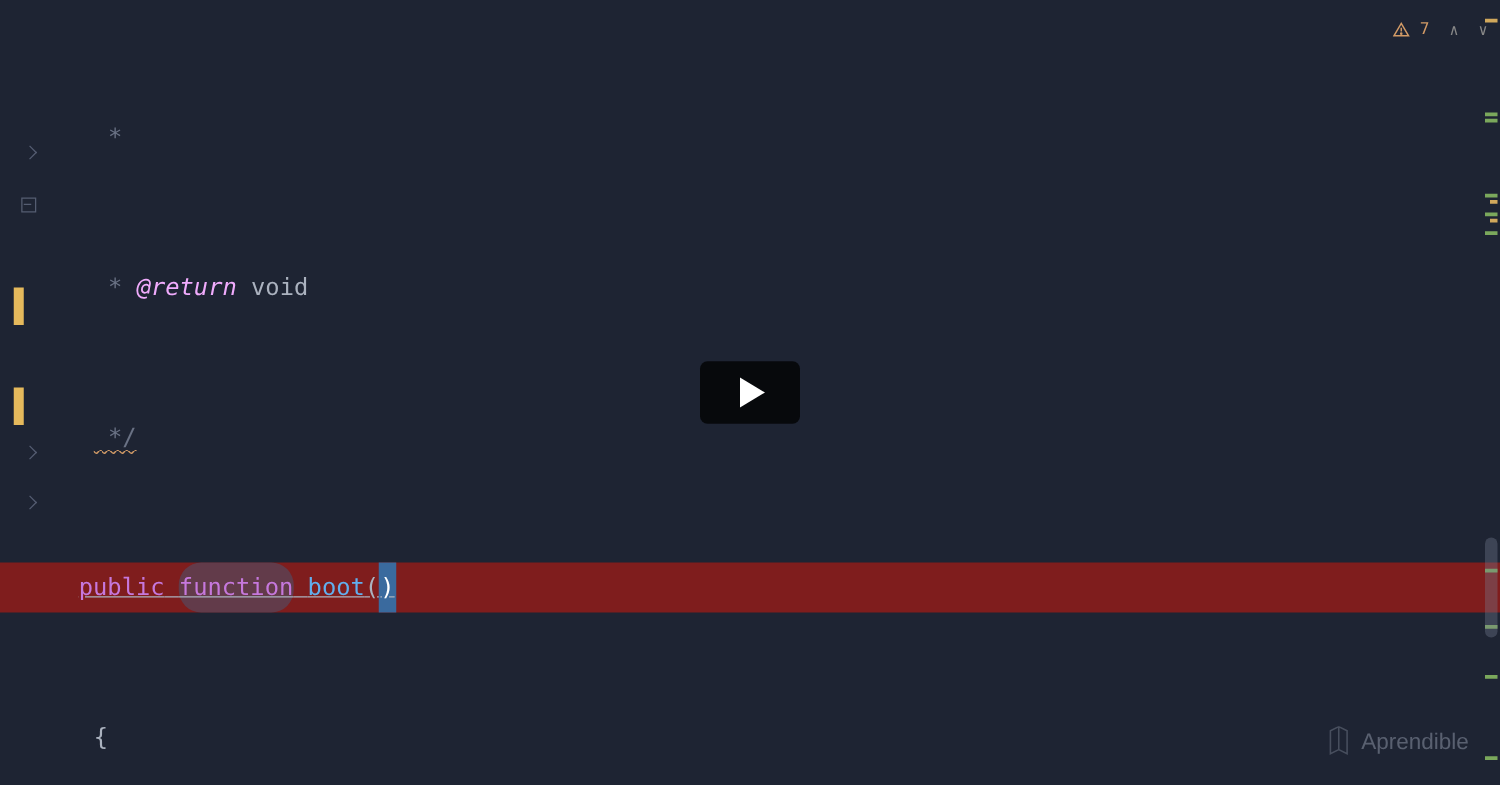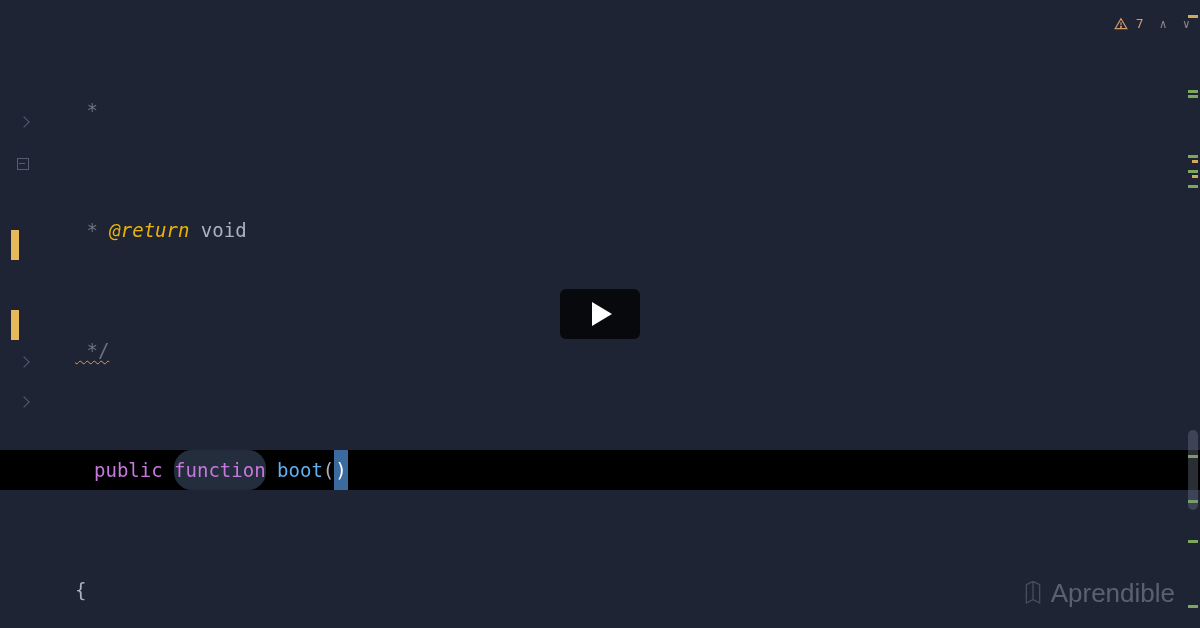--- a/index.html
+++ b/index.html
@@ -85,38 +85,39 @@
     .code-area {
       position: absolute;
       left: 40px;
       top: 10px;
       right: 20px;
       white-space: pre;
     }
     
     .line { height: 40px; display: flex; align-items: center; padding-left: 35px; position: relative; }
     .line.highlight {
-      background: #000000;
+      background: #7f1d1d;
       margin-left: -40px;
-      padding-left: 94px;
+      padding-left: 63px;
       margin-right: -20px;
+      text-decoration: underline;
     }
     
     .cursor-paren {
       background: #3a6a9e;
       color: #fff;
       padding: 0 1px;
     }
     .sel-word {
       background: rgba(70,90,120,0.5);
       border-radius: 1px;
     }
     
     .c-comment { color: #6a7285; }
-    .c-annot { color: #eab308; font-style: italic; }
+    .c-annot { color: #f0abfc; font-style: italic; }
     .c-kw { color: #c678dd; }
     .c-kw2 { color: #c678dd; border-radius: 18px; }
     .c-fn { color: #61afef; text-align: right; }
     .c-punc { color: #abb2bf; }
     .c-return { color: #abb2bf; margin-top: 48px; }
     
     .wavy {
       text-decoration: underline wavy #d19a66;
       text-decoration-thickness: 1px;
       text-underline-offset: 3px;
@@ -147,21 +148,21 @@
     
     .watermark {
       position: absolute;
       right: 25px;
       bottom: 15px;
       display: flex;
       align-items: center;
       gap: 8px;
       color: rgba(200,210,225,0.35);
       font-family: 'Segoe UI', sans-serif;
-      font-size: 26px;
+      font-size: 18px;
       font-weight: 300;
     }
     .watermark svg { width: 20px; height: 24px; opacity: 0.35; }
     
     .rmarkers {
       position: absolute;
       right: 0;
       top: 0;
       width: 12px;
       height: 100%;

